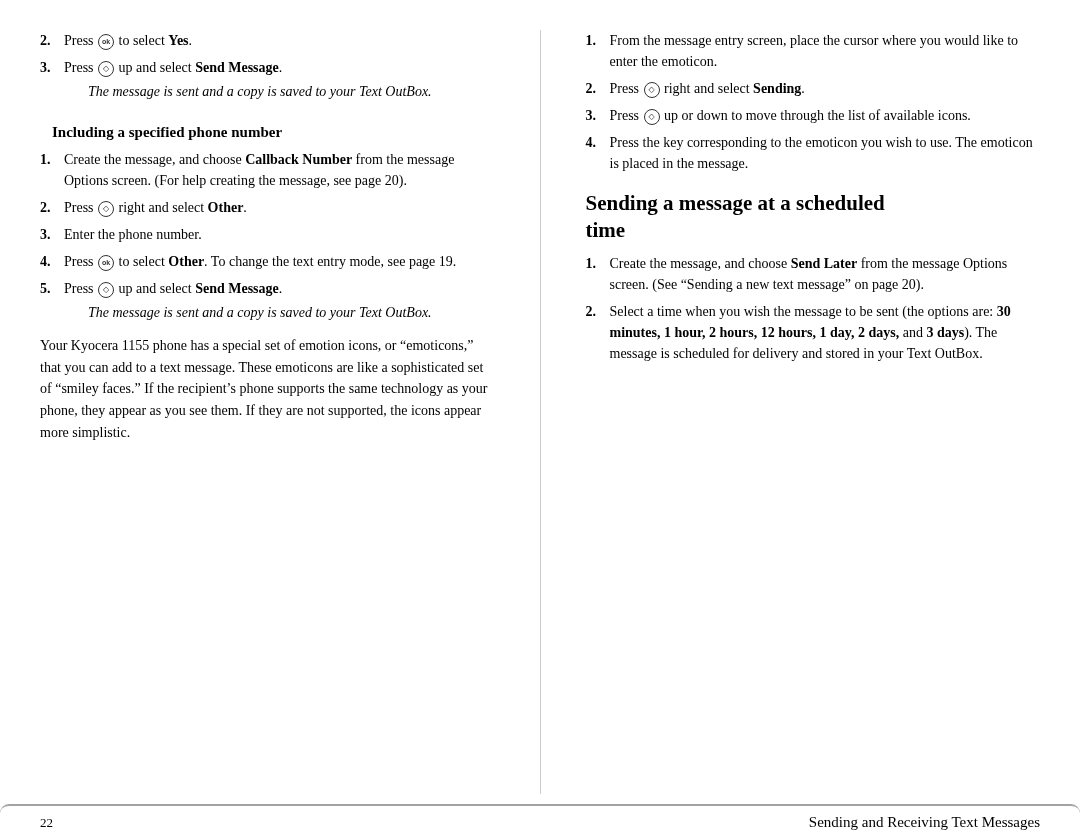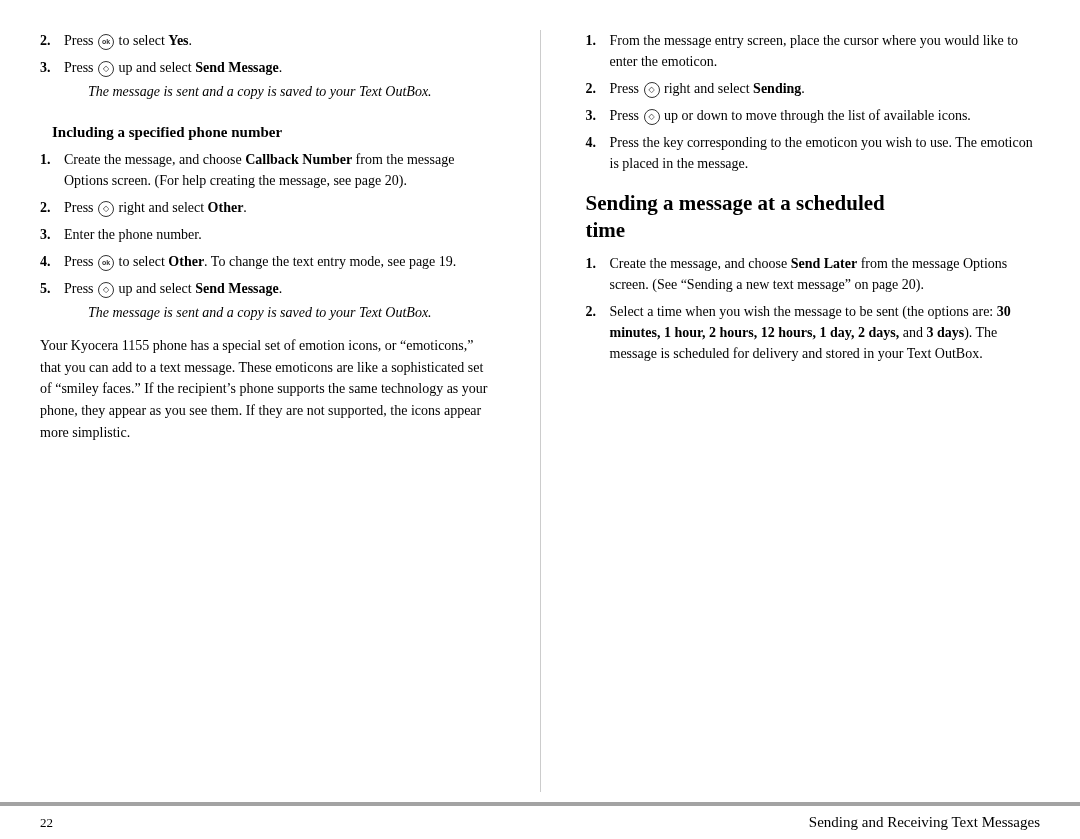--- a/index.html
+++ b/index.html
@@ -116,23 +116,24 @@
       transform: translate(-50%, -50%);
       font-size: 7px;
       font-weight: bold;
       color: #333;
       font-family: Arial, sans-serif;
     }
     .footer {
       display: flex;
       align-items: center;
       justify-content: space-between;
-      border-top: 4px solid #a3a3a3;
+      border-top: 2px solid #a3a3a3;
       padding: 8px 40px;
       margin-top: 10px;
+      border-radius: 9px;
     }
     .footer-page {
       font-size: 13px;
     }
     .footer-title {
       font-size: 15px;
     }
     .divider-col {
       width: 1px;
       background: #ccc;

